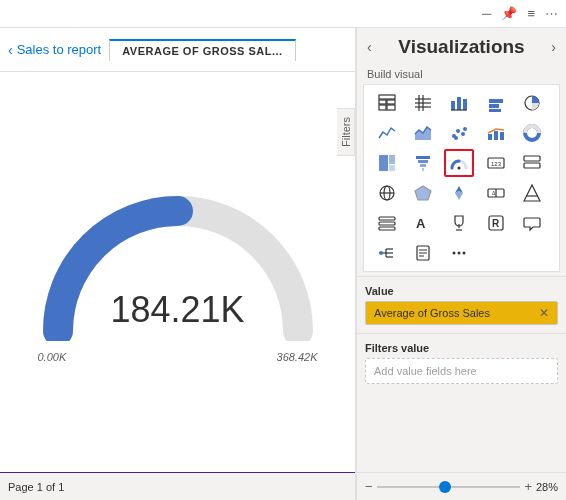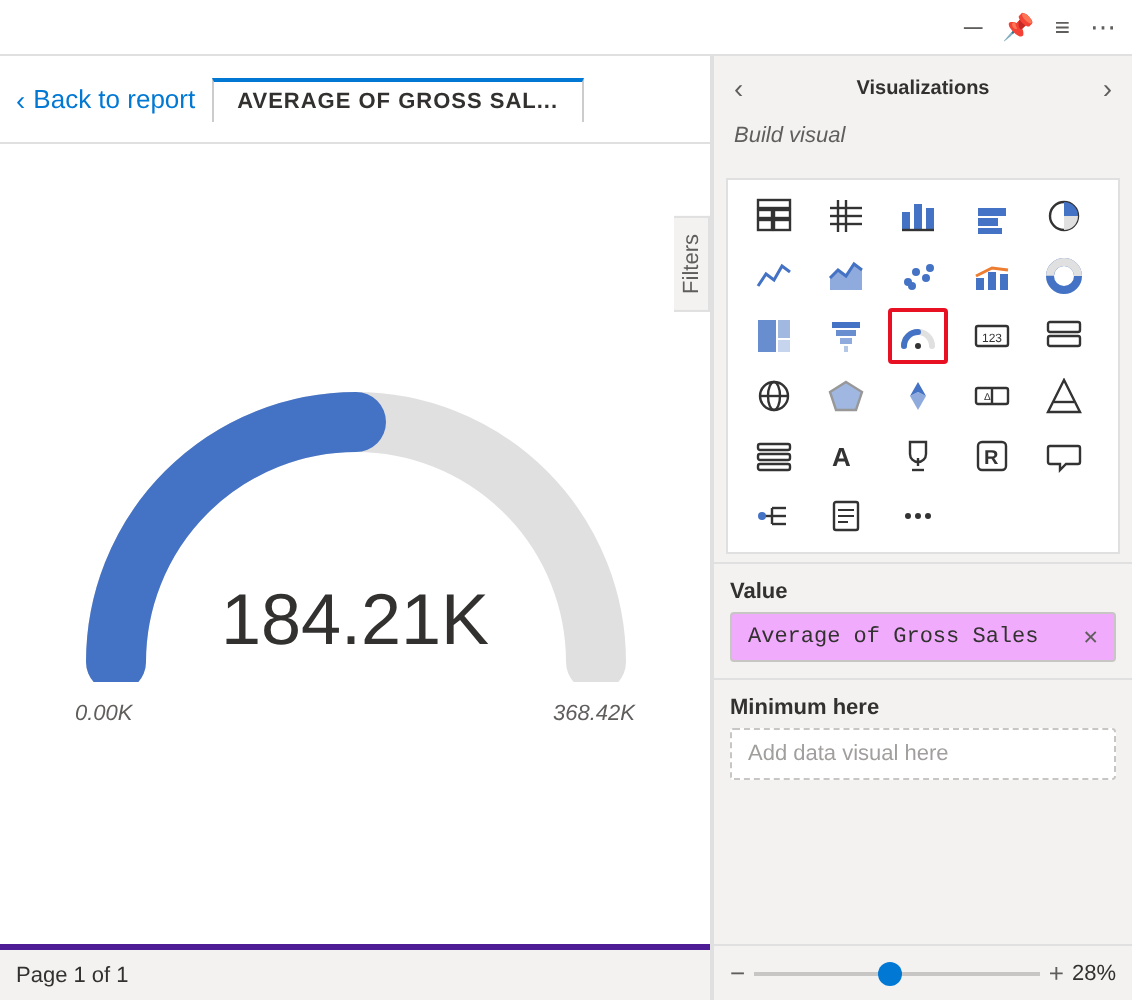--- a/index.html
+++ b/index.html
@@ -128,21 +128,21 @@
       width: 280px;
       font-size: 11px;
       color: #605e5c;
       font-style: italic;
     }
 
     
     .bottom-bar {
       height: 28px;
       background: #f3f2f1;
-      border-top: 3px solid #4c1d95;
+      border-top: 1px solid #4c1d95;
       display: flex;
       align-items: center;
       padding: 0 8px;
       font-size: 11px;
       color: #323130;
       gap: 4px;
     }
 
     
     .right-panel {
@@ -154,37 +154,36 @@
     }
 
     .panel-header {
       display: flex;
       align-items: center;
       justify-content: space-between;
       padding: 8px 10px;
       background: #f3f2f1;
     }
     .panel-title {
-      font-size: 10px;
+      font-size: 19px;
       font-weight: 600;
       color: #323130;
     }
     .panel-nav-btn {
       color: #605e5c;
       font-size: 14px;
       cursor: pointer;
       background: none;
       border: none;
     }
 
     .build-visual-label {
       font-size: 11px;
       color: #605e5c;
-      padding: 2px 10px 15px;
-      font-style: italic;
+      padding: 2px 10px 4px;
     }
 
     
     .viz-grid {
       display: grid;
       grid-template-columns: repeat(5, 1fr);
       gap: 2px;
       padding: 4px 8px;
       background: #fff;
       margin: 0 6px 4px;
@@ -218,27 +217,26 @@
     .field-label {
       font-size: 11px;
       color: #323130;
       font-weight: 600;
       margin-bottom: 4px;
     }
     .field-pill {
       display: flex;
       align-items: center;
       justify-content: space-between;
-      background: #f0abfc;
+      background: #eab308;
       border: 1px solid #c8c6c4;
       border-radius: 2px;
       padding: 4px 8px;
       font-size: 11px;
       color: #323130;
-      font-family: Liberation Mono, monospace;
     }
     .field-pill-x {
       color: #605e5c;
       cursor: pointer;
       font-size: 12px;
     }
 
     .field-placeholder {
       background: #fff;
       border: 1px dashed #c8c6c4;
@@ -297,21 +295,21 @@
   <span class="top-bar-icon">⋯</span>
 </div>
 
 <div class="main-layout">
 
   <div class="report-area">
 
     <div class="report-header">
       <div class="back-btn">
         <span class="back-chevron">‹</span>
-        <span>Back to report</span>
+        <span>Sales to report</span>
       </div>
       <div class="report-title-tab">
         <span>AVERAGE OF GROSS SAL...</span>
       </div>
     </div>
 
     <div class="filters-tab">
       <span>Filters</span>
     </div>
 
@@ -557,22 +555,22 @@
         <div class="field-label">Value</div>
         <div class="field-pill">
           <span>Average of Gross Sales</span>
           <span class="field-pill-x">✕</span>
         </div>
       </div>
 
       <div class="section-divider"></div>
 
       <div class="field-section">
-        <div class="field-label">Minimum here</div>
-        <div class="field-placeholder">Add data visual here</div>
+        <div class="field-label">Filters value</div>
+        <div class="field-placeholder">Add value fields here</div>
       </div>
 
     </div>
 
     <div class="zoom-bar">
       <span class="zoom-icon">−</span>
       <input type="range" class="zoom-slider" min="10" max="200" value="100" style="">
       <span class="zoom-icon">+</span>
       <span>28%</span>
     </div>

